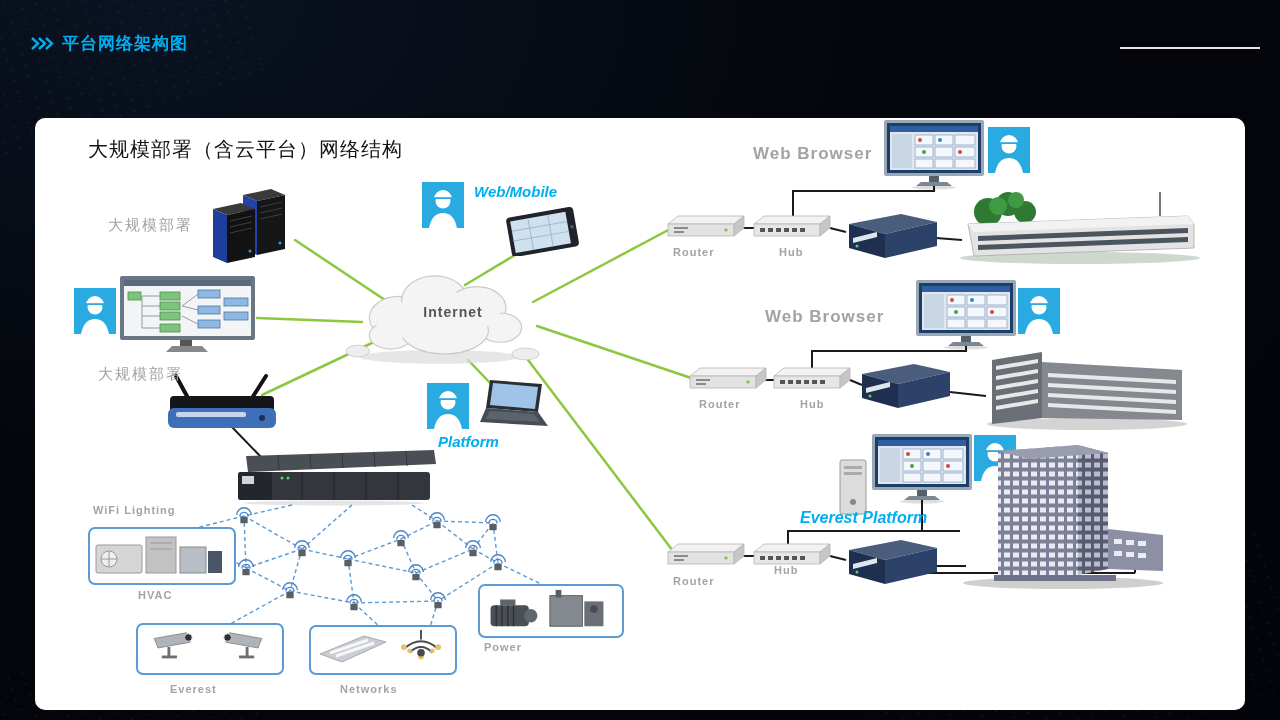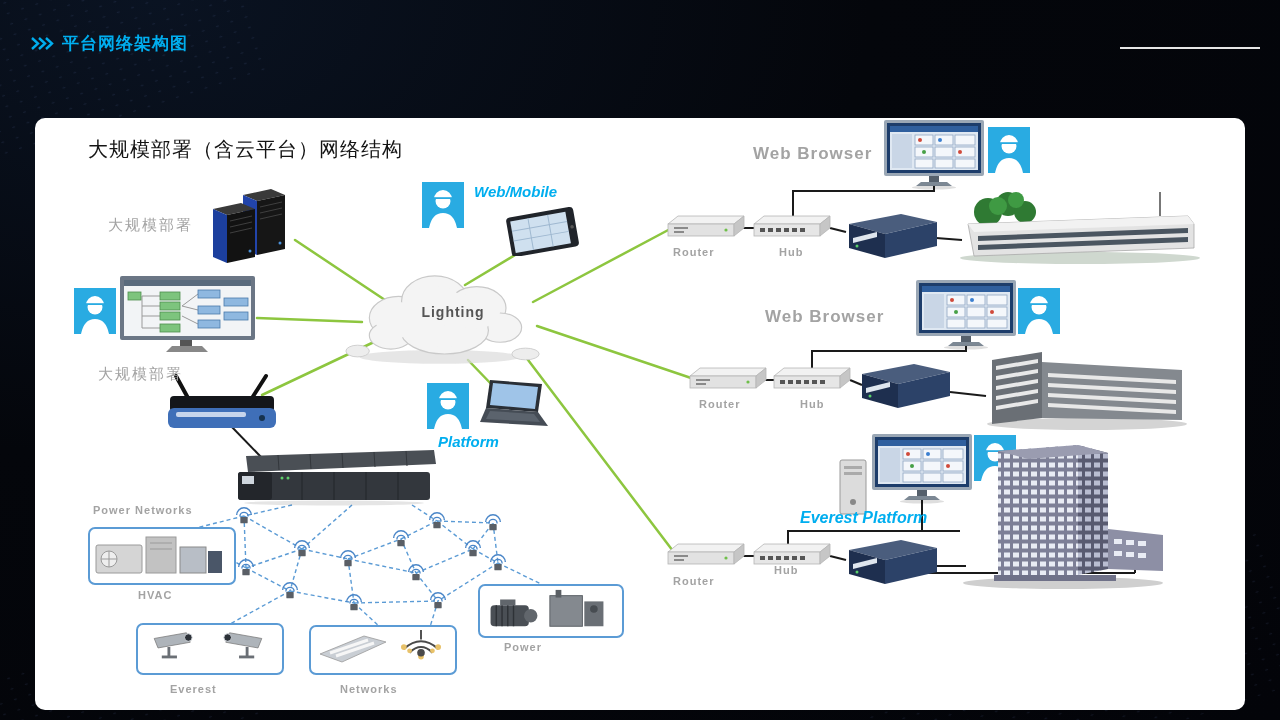--- a/index.html
+++ b/index.html
@@ -451,39 +451,39 @@
       <use href="#sym-node" x="427" y="590" width="22" height="22"></use>
       <use href="#sym-node" x="214" y="545" width="22" height="22"></use>
     </g>
   </svg>
 
   <div class="dtitle">大规模部署（含云平台）网络结构</div>
   <div class="glabel-cn" style="left:108px;top:216px">大规模部署</div>
   <div class="glabel-cn" style="left:98px;top:365px">大规模部署</div>
   <div class="cyan" style="left:474px;top:183px">Web/Mobile</div>
   <div class="cyan" style="left:438px;top:433px">Platform</div>
-  <div class="cloud-label">Lighting</div>
-  <div class="glabel" style="left:93px;top:504px">Power Networks</div>
+  <div class="cloud-label">Internet</div>
+  <div class="glabel" style="left:93px;top:504px">WiFi Lighting</div>
 
   <div class="glabel glabel-lg" style="left:753px;top:144px">Web Browser</div>
   <div class="glabel" style="left:673px;top:246px">Router</div>
   <div class="glabel" style="left:779px;top:246px">Hub</div>
 
   <div class="glabel glabel-lg" style="left:765px;top:307px">Web Browser</div>
   <div class="glabel" style="left:699px;top:398px">Router</div>
   <div class="glabel" style="left:800px;top:398px">Hub</div>
 
   <div class="cyan" style="left:800px;top:509px;font-size:16px">Everest Platform</div>
   <div class="glabel" style="left:673px;top:575px">Router</div>
   <div class="glabel" style="left:774px;top:564px">Hub</div>
 
   <div class="glabel" style="left:138px;top:589px">HVAC</div>
   <div class="glabel" style="left:170px;top:683px">Everest</div>
   <div class="glabel" style="left:340px;top:683px">Networks</div>
-  <div class="glabel" style="left:504px;top:641px">Power</div>
+  <div class="glabel" style="left:484px;top:641px">Power</div>
 
   <div class="devbox" style="left:88px;top:527px;width:144px;height:54px"></div>
   <div class="devbox" style="left:136px;top:623px;width:144px;height:48px"></div>
   <div class="devbox" style="left:309px;top:625px;width:144px;height:46px"></div>
   <div class="devbox" style="left:478px;top:584px;width:142px;height:50px"></div>
 
   <svg class="dev" style="left:205px;top:183px;width:95px;height:82px" viewBox="0 0 95 82">
       <use href="#sym-servers"></use>
     </svg>
   <svg class="dev" style="left:120px;top:276px;width:135px;height:80px" viewBox="0 0 135 80">

